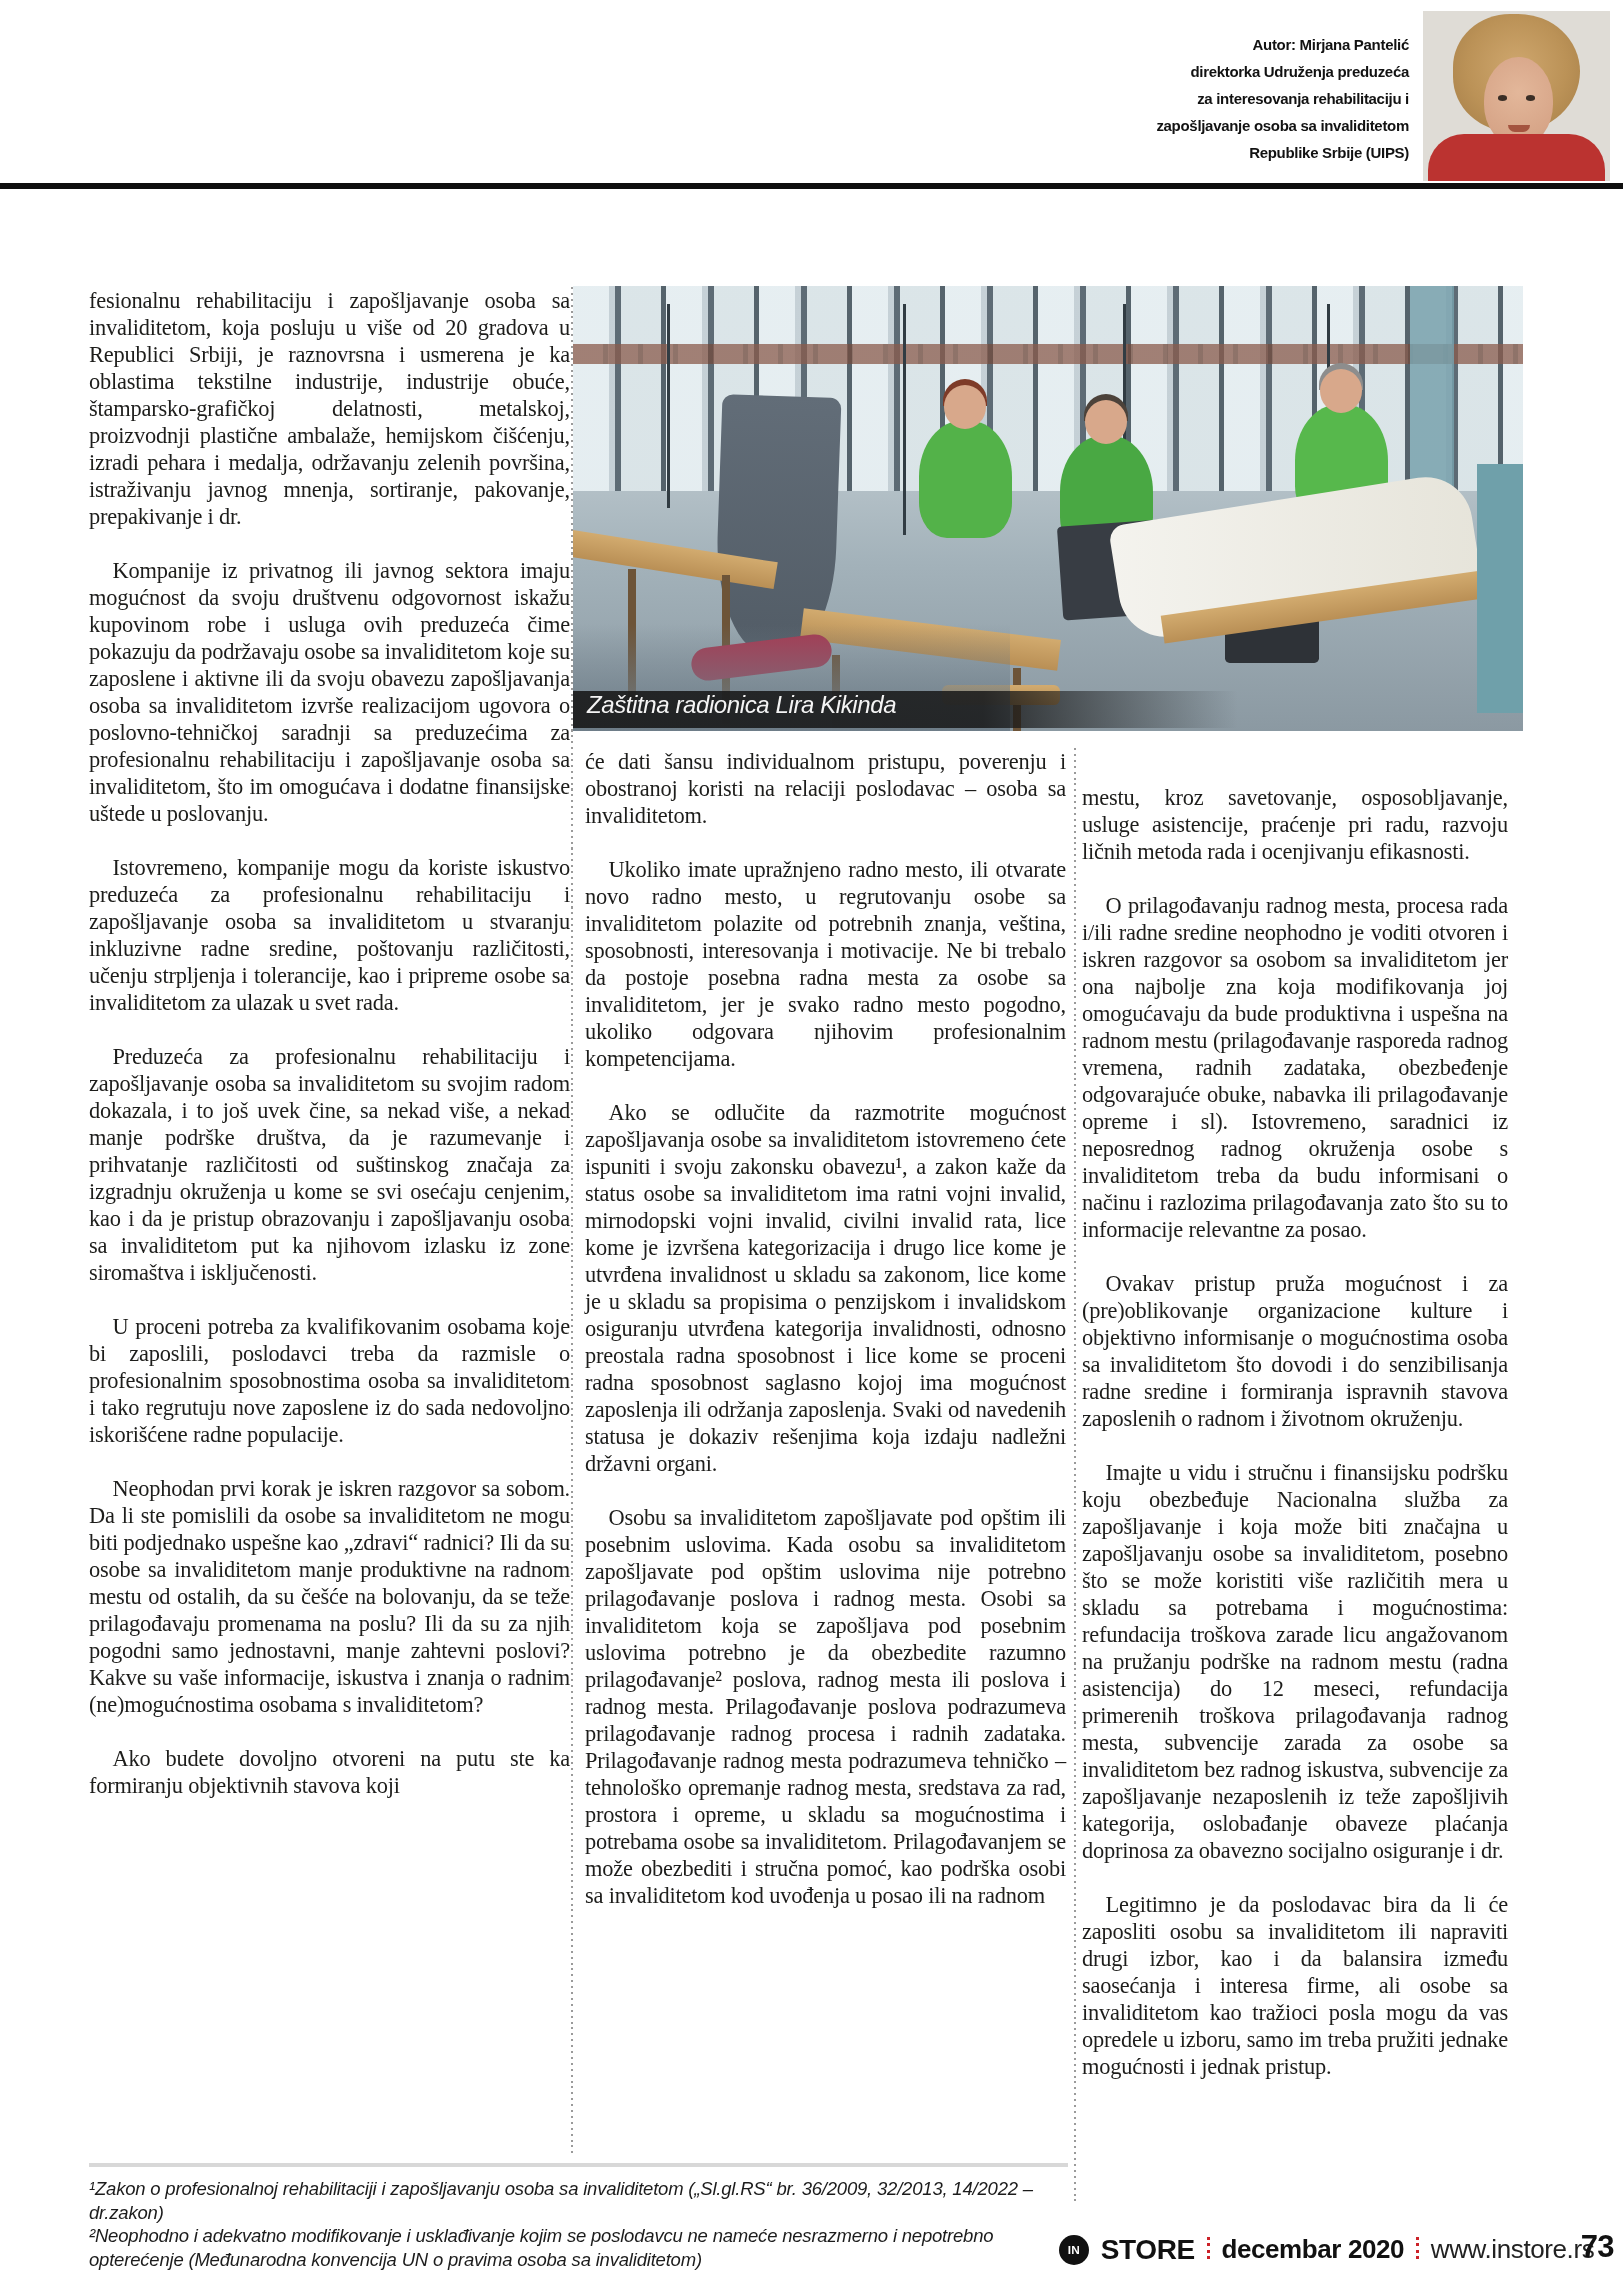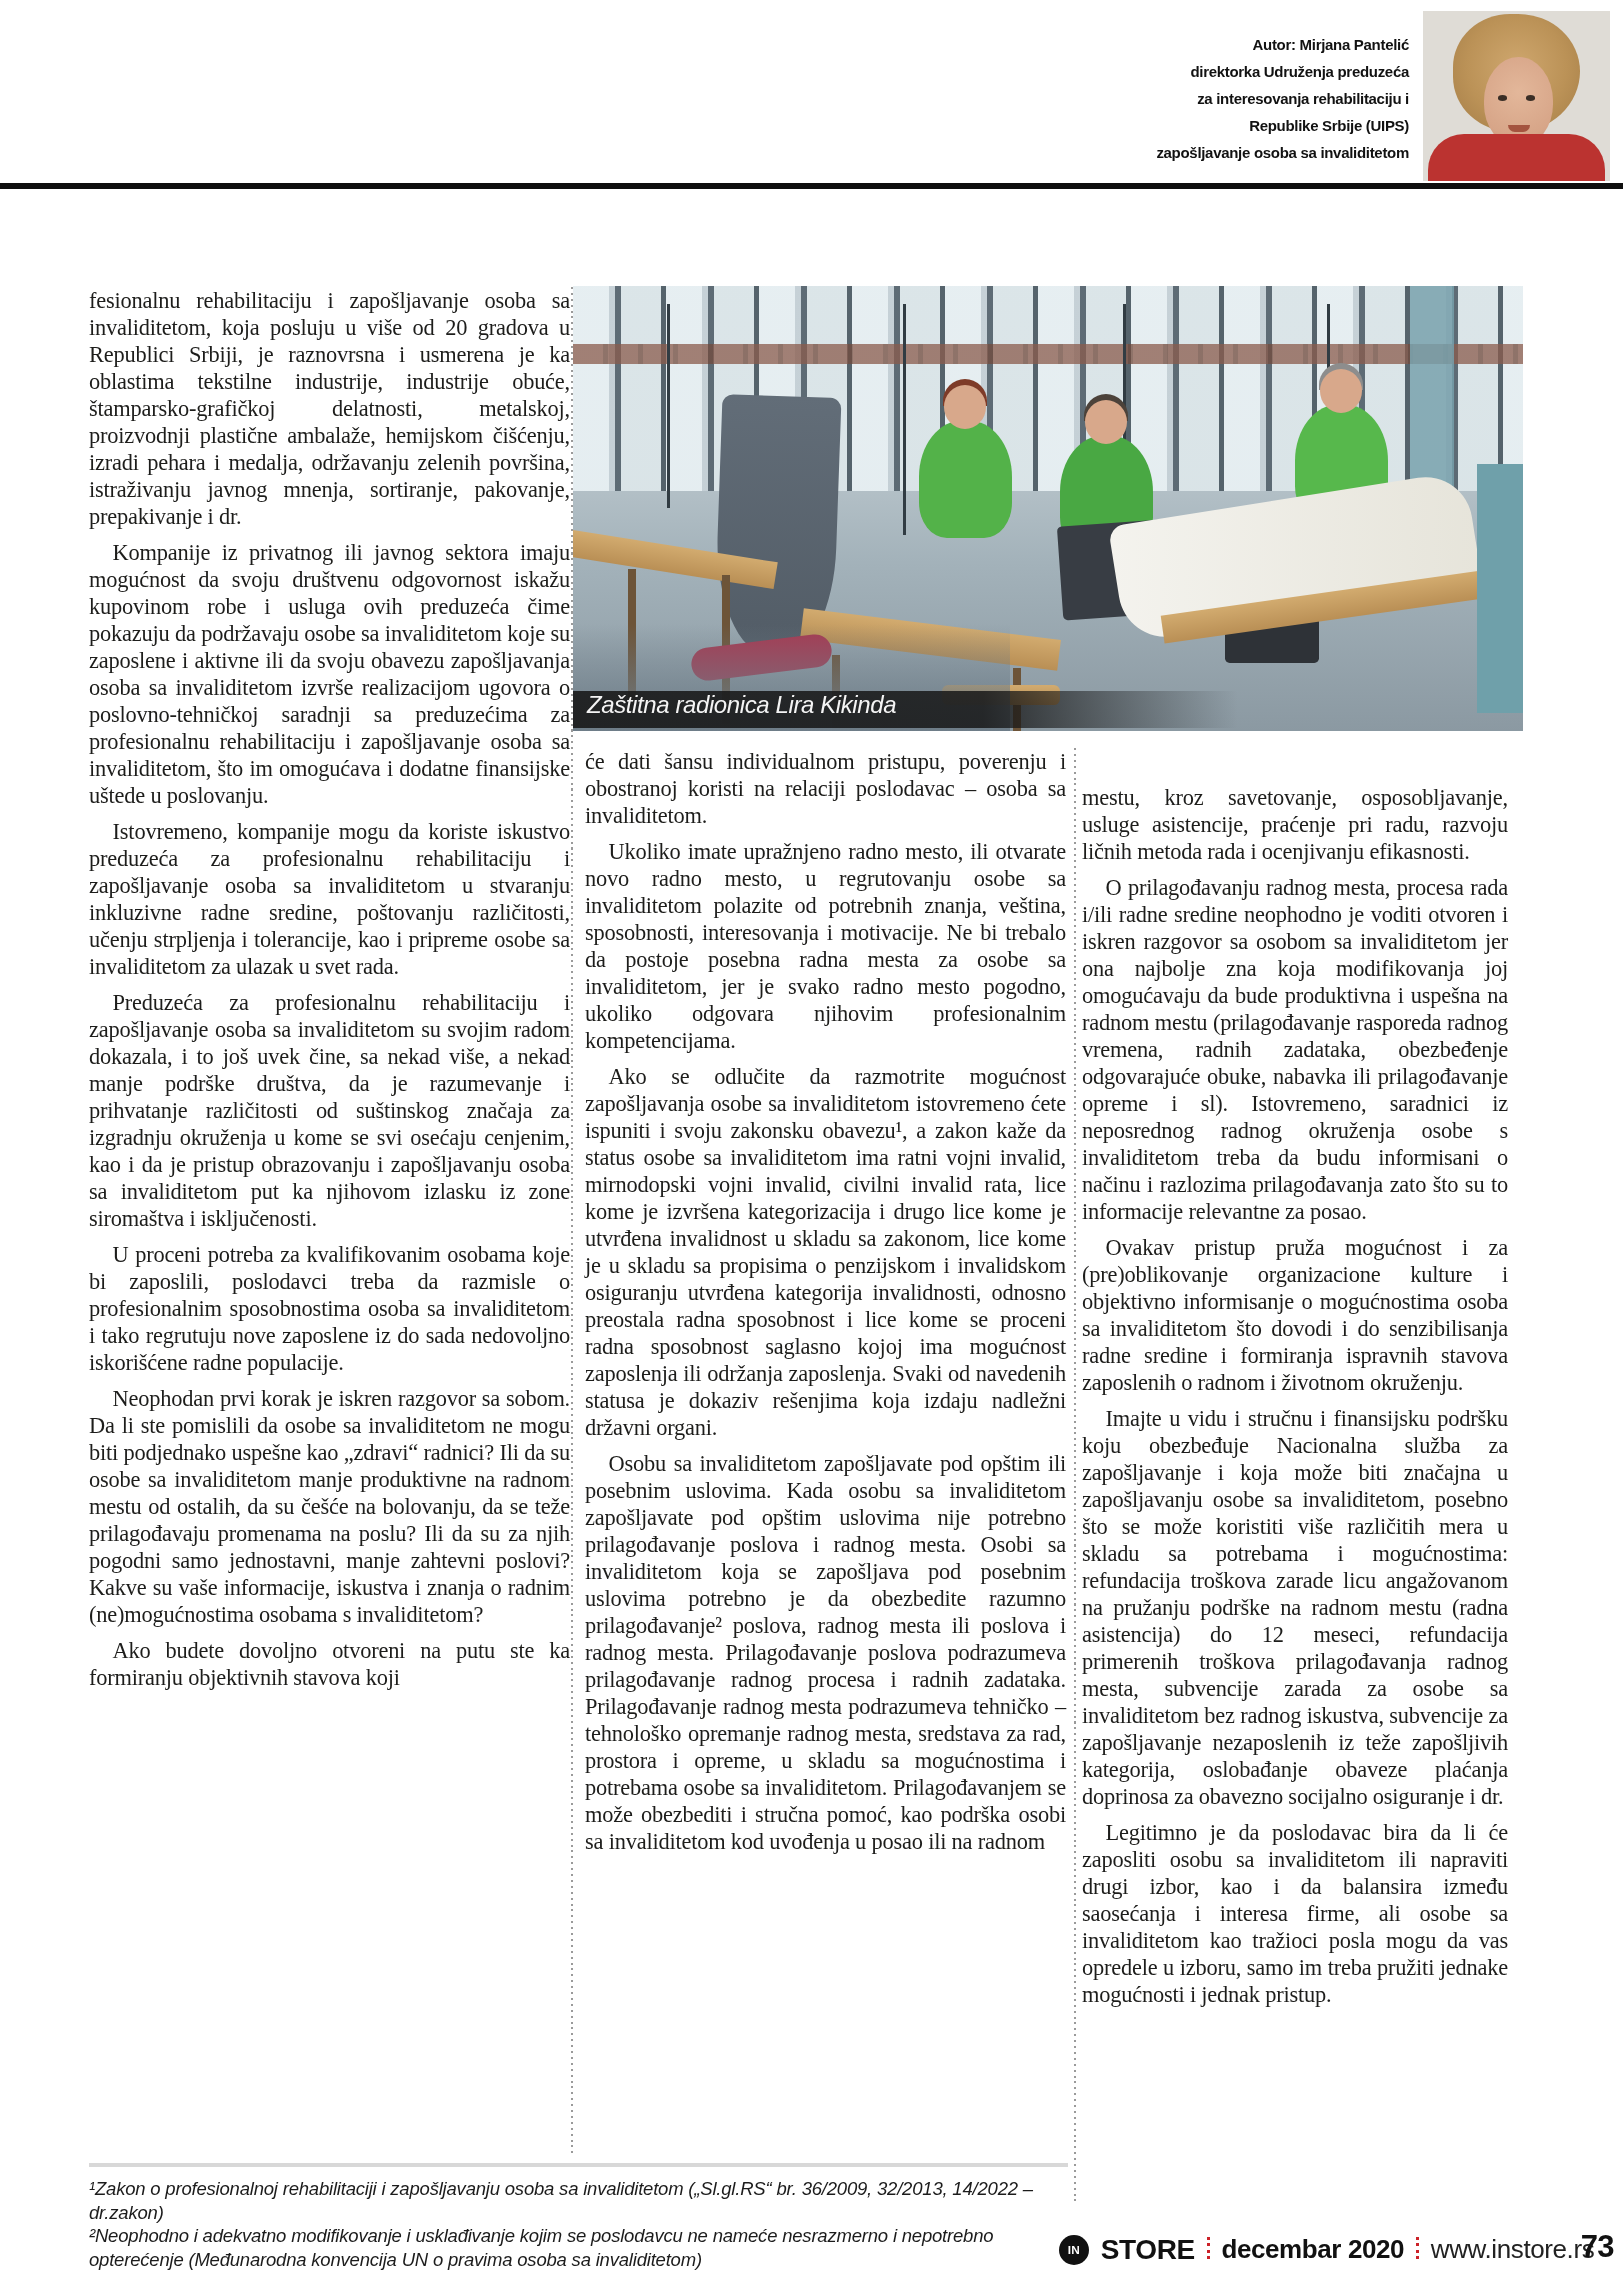--- a/index.html
+++ b/index.html
@@ -18,21 +18,21 @@
   .ap-face{position:absolute;left:61px;top:46px;width:69px;height:88px;background:
      radial-gradient(circle at 50% 40%, #e3b79a 0%, #d7a588 70%, #c2917a 100%);border-radius:50% 50% 46% 46%;}
   .ap-eye{position:absolute;width:9.4px;height:5.5px;background:#3a2e26;border-radius:50%;top:38px;}
   .ap-mouth{position:absolute;left:23.6px;top:68px;width:22px;height:7px;background:#a4543f;border-radius:0 0 11px 11px;}
   .ap-body{position:absolute;left:4.7px;bottom:-6.3px;width:177px;height:53px;background:#bb3330;border-radius:36px 36px 0 0;}
   .header-rule{left:0;top:183px;width:1623px;height:6.3px;background:#0e0e0e;}
 
   
   .col{font-size:22.4px;line-height:27px;text-align:justify;letter-spacing:-0.2px;}
   .col p{margin:0;}
-  .col p + p{margin-top:9px;text-indent:23.6px;}
+  .col p + p{margin-top:27px;text-indent:23.6px;}
   .col1{left:89px;top:287px;width:481px;}
   .col2{left:585px;top:748px;width:481px;}
   .col3{left:1082px;top:784px;width:426px;}
   .vdots{width:1.6px;background-image:repeating-linear-gradient(to bottom,#9a9a9a 0px,#9a9a9a 2px,transparent 2px,transparent 5.9px);}
   .divA{left:571px;top:287px;height:1867px;}
   .divB{left:1074px;top:748px;height:1454px;}
 
   
   .wphoto{left:573px;top:286px;width:950px;height:445px;overflow:hidden;background:
      linear-gradient(180deg,#c6d0d5 0%,#bac6cc 38%,#a3b2ba 62%,#8b99a2 100%);}
@@ -78,22 +78,22 @@
   .page-number{right:9.4px;top:2229px;font-family:"Liberation Sans",sans-serif;
      font-size:31px;font-weight:800;color:#111;letter-spacing:-0.8px;}
 </style>
 </head>
 <body>
 
 <div class="abs author-block">
   <div>Autor: Mirjana Pantelić</div>
   <div>direktorka Udruženja preduzeća</div>
   <div>za interesovanja rehabilitaciju i</div>
+  <div>zapošljavanje osoba sa invaliditetom</div>
   <div>Republike Srbije (UIPS)</div>
-  <div>zapošljavanje osoba sa invaliditetom</div>
 </div>
 
 <div class="abs author-photo">
   <div class="ap-hair"></div>
   <div class="ap-face">
     <div class="ap-eye" style="left:14px;"></div>
     <div class="ap-eye" style="left:42px;"></div>
     <div class="ap-mouth"></div>
   </div>
   <div class="ap-body"></div>

